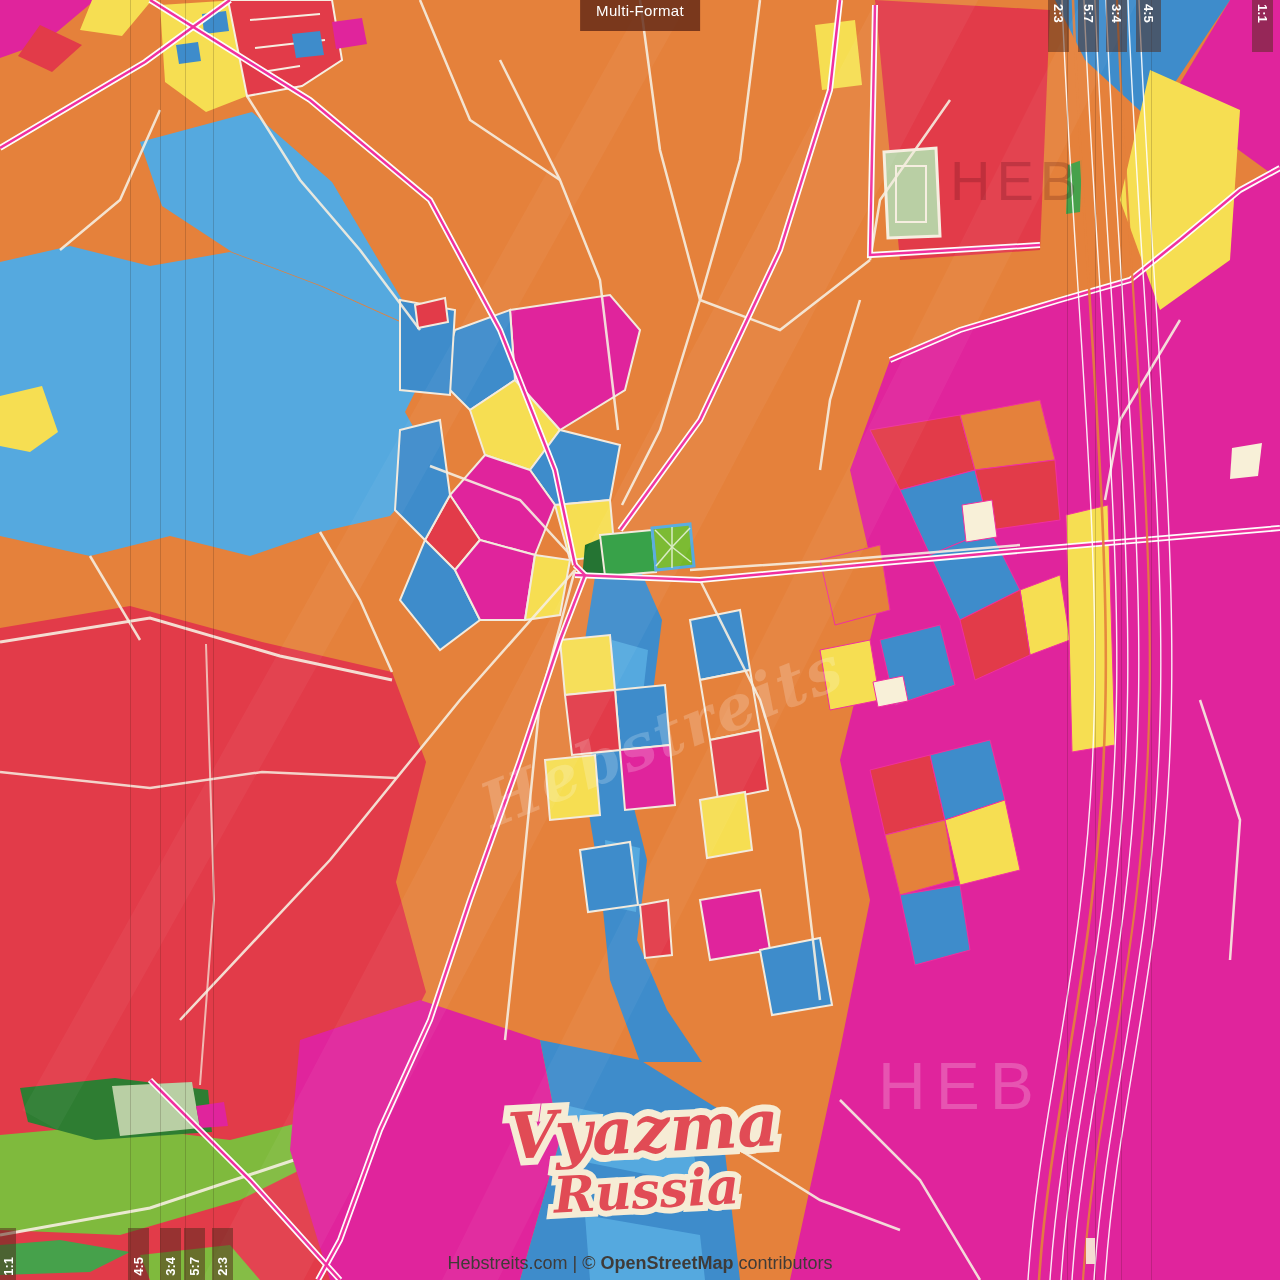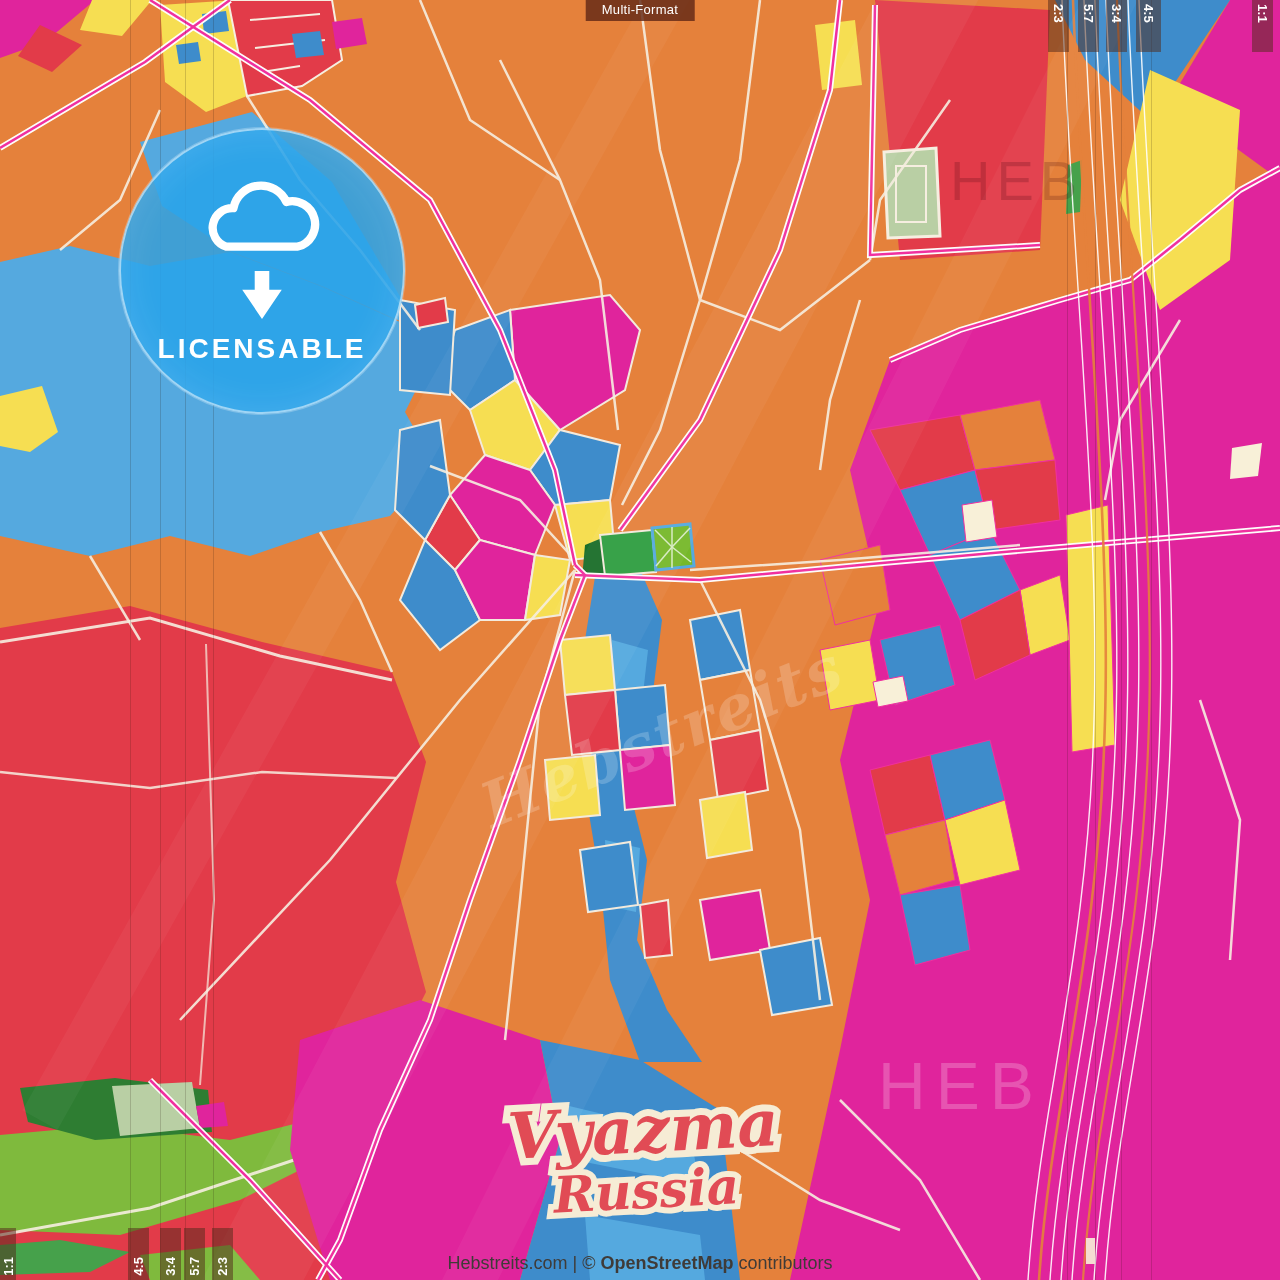--- a/index.html
+++ b/index.html
@@ -2,22 +2,22 @@
 <html><head>
 <meta charset="utf-8">
 <style>
   html,body{margin:0;padding:0;background:#222;}
   .stage{position:relative;width:1280px;height:1280px;overflow:hidden;
          font-family:"Liberation Sans",sans-serif;}
   .stage svg.map{position:absolute;inset:0;display:block;}
 
   
   .format-tag{position:absolute;top:0;left:50%;transform:translateX(-50%);
-    background:rgba(98,40,22,.82);color:#fff;font-size:13px;letter-spacing:.3px;
-    padding:2px 16px 4px;white-space:nowrap;}
+    background:rgba(98,40,22,.82);color:#fff;font-size:15px;letter-spacing:.3px;
+    padding:2px 16px 12px;white-space:nowrap;}
 
   
   .ratio-tag{position:absolute;width:21px;display:flex;align-items:flex-start;justify-content:center;
     background:rgba(82,42,26,.52);color:#fff;font-size:13px;font-weight:bold;}
   .ratio-tag span{writing-mode:vertical-rl;padding:4px 0;}
   .ratio-tag.top{top:0;height:52px;}
   .ratio-tag.bottom{bottom:0;height:52px;align-items:flex-end;}
   .ratio-tag.bottom span{transform:rotate(180deg);}
 
   
@@ -296,27 +296,18 @@
 <div class="ratio-tag bottom" style="left:160px">
       <span>3:4</span>
     </div>
 <div class="ratio-tag bottom" style="left:184px">
       <span>5:7</span>
     </div>
 <div class="ratio-tag bottom" style="left:212px">
       <span>2:3</span>
     </div>
 
-<div class="badge">
-  <svg class="cloud" width="135" height="100" viewBox="0 0 130 95">
-    <path d="M 30 76 A 19 19 0 0 1 37 39 A 27 27 0 0 1 88 33 A 20 20 0 0 1 99 76 Z" fill="none" stroke="#FFFFFF" stroke-width="8" stroke-linejoin="round" stroke-linecap="round"></path>
-  </svg>
-  <svg width="50" height="50" viewBox="0 0 48 48">
-    <path d="M17 0 h14 v18 h12 L24 46 L5 18 h12 Z" fill="#FFFFFF"></path>
-  </svg>
-  <span class="label">LICENSABLE</span>
-</div>
 
 <div class="footer">
   <span>Hebstreits.com</span><span> | © </span><span class="brand">OpenStreetMap</span><span> contributors</span>
 </div>
 
 </div>
 
 </body></html>

